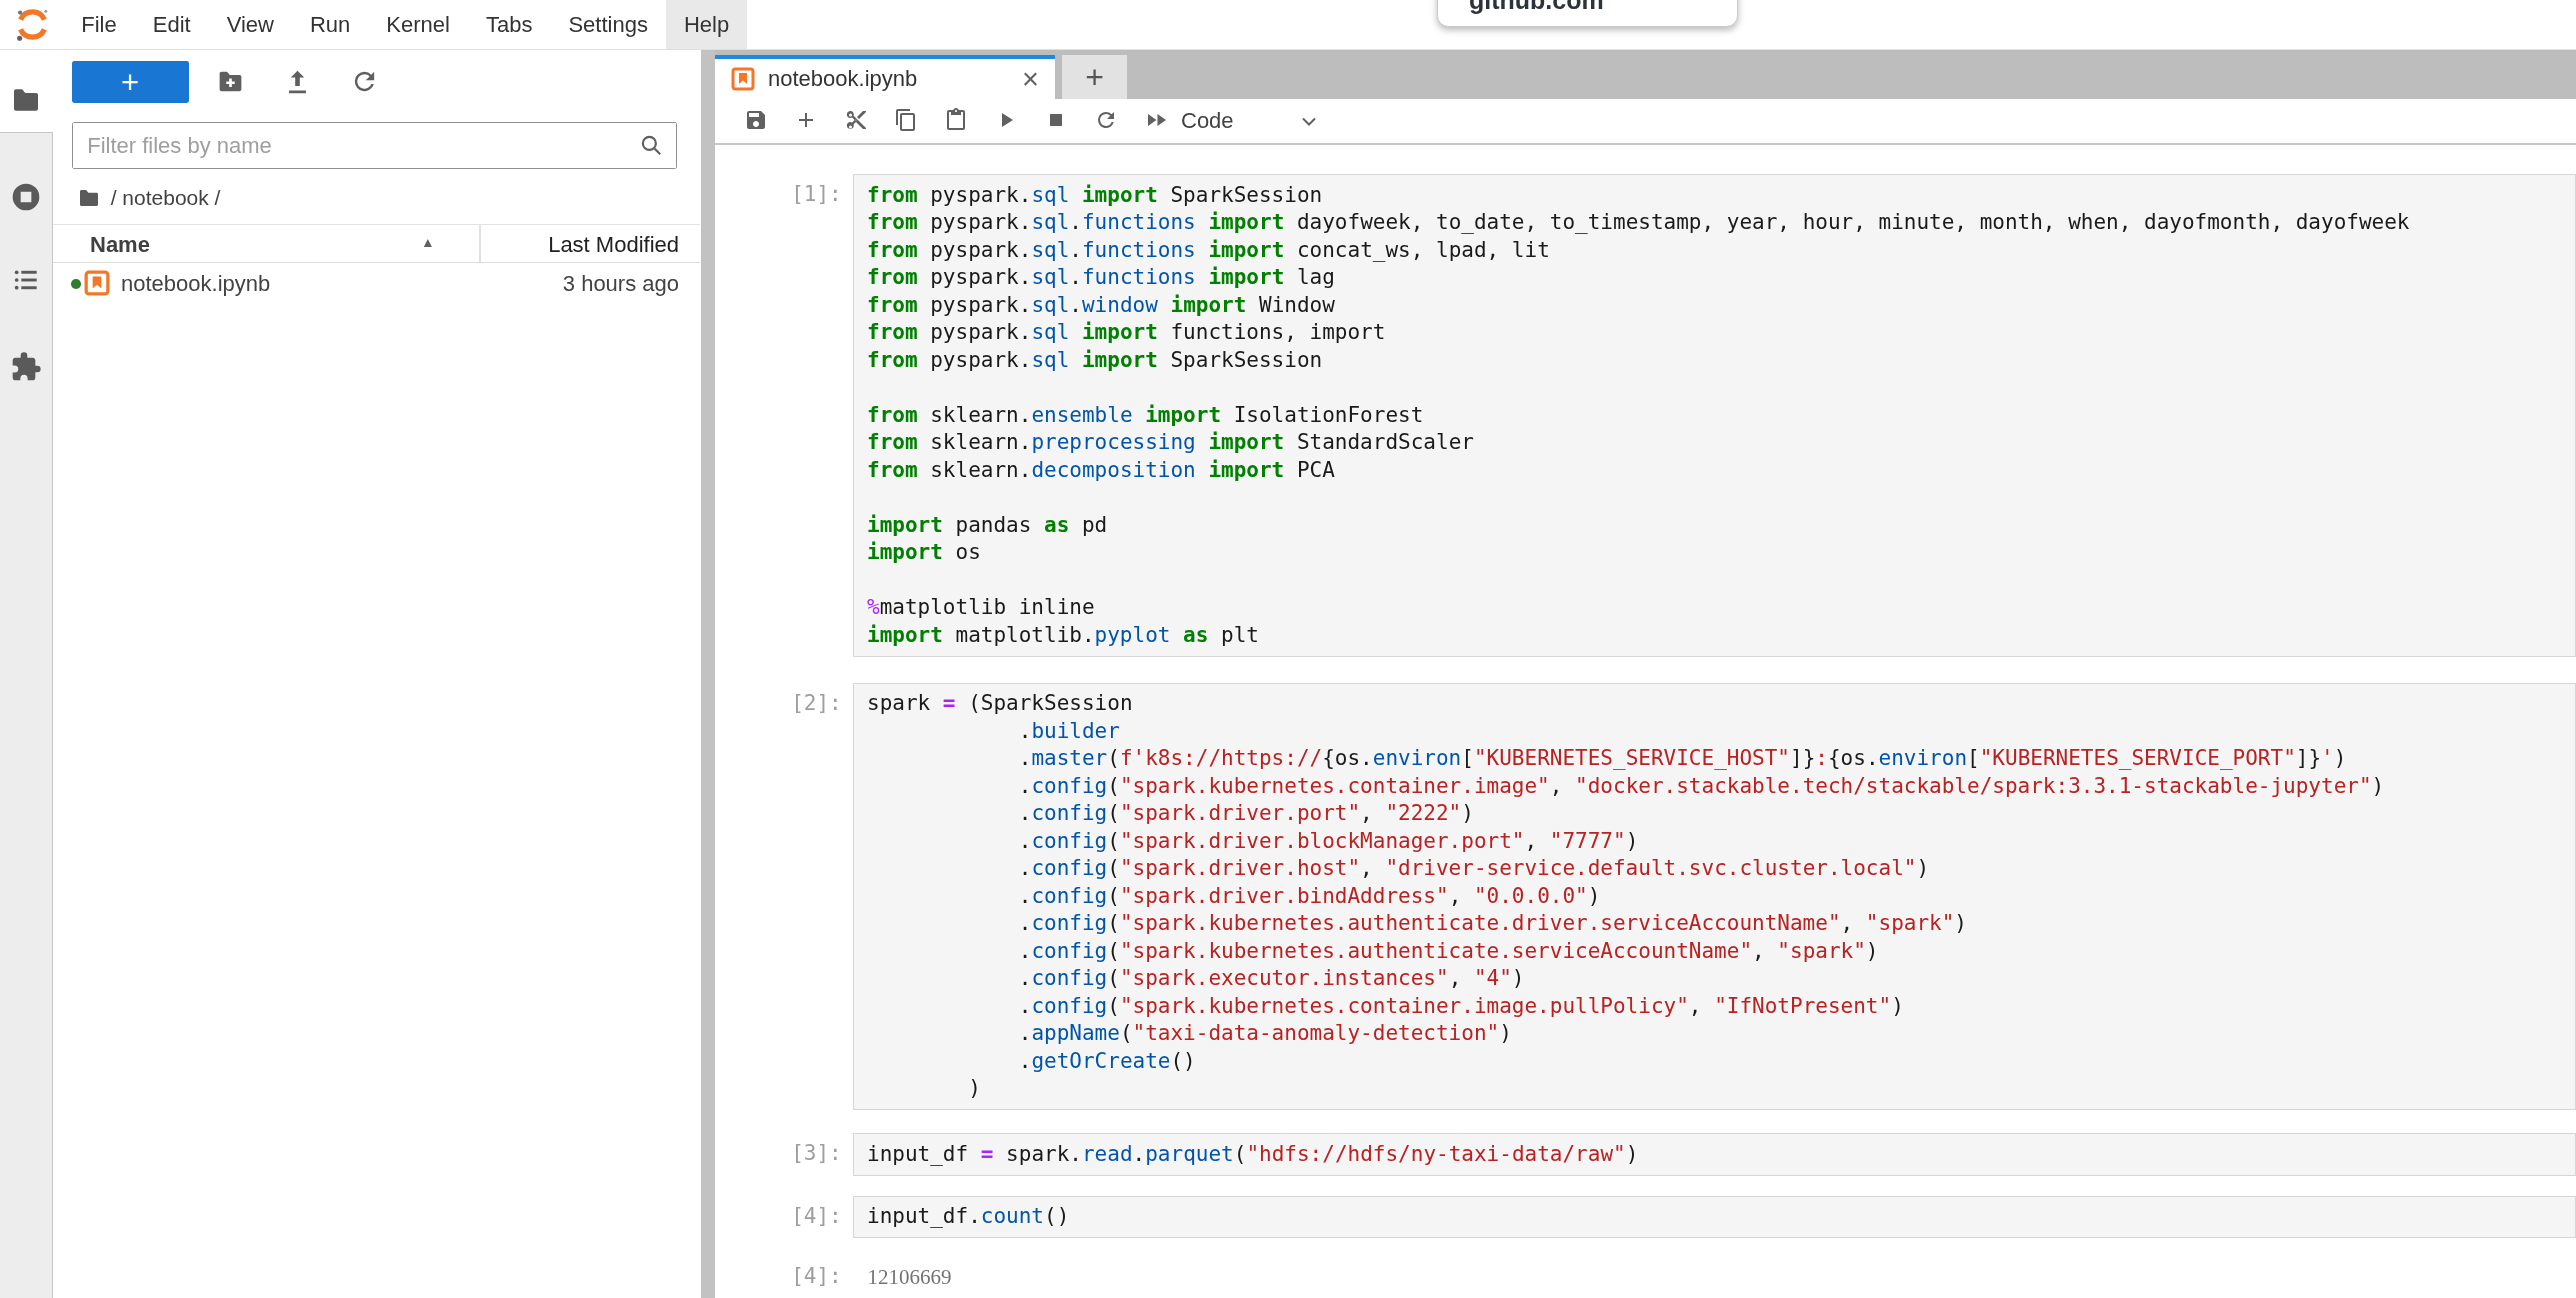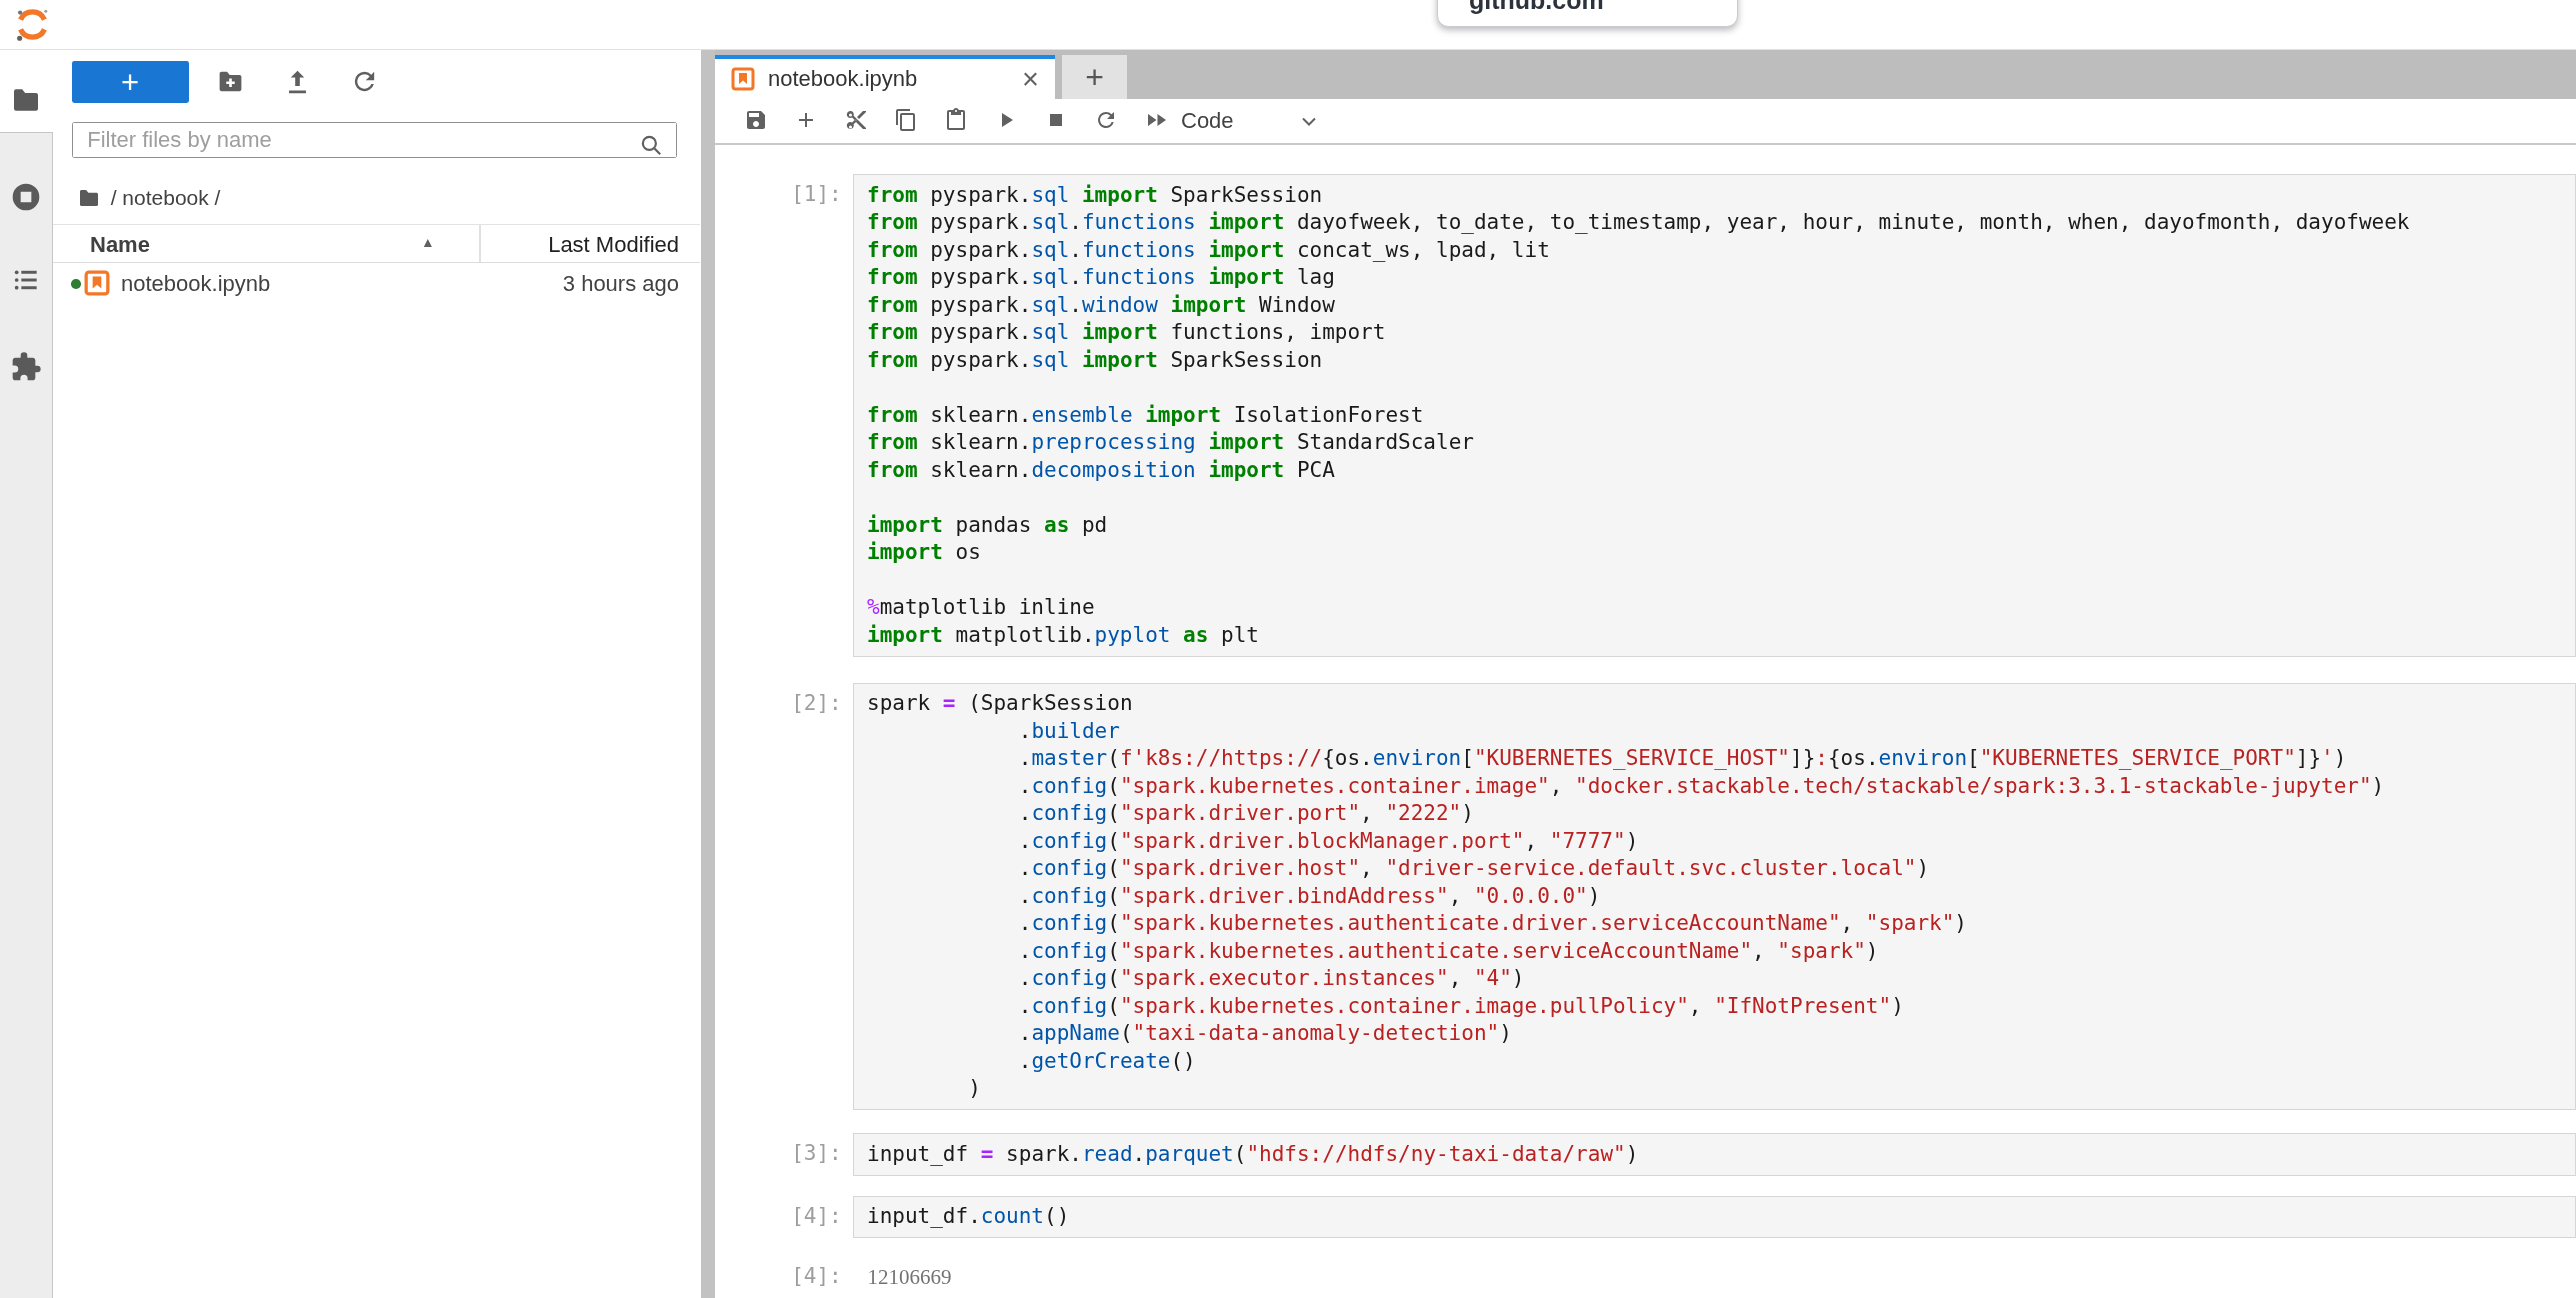--- a/index.html
+++ b/index.html
@@ -30,21 +30,21 @@
   .act-btn svg { width:32px; height:32px; fill:currentColor; }
 
   
   #file-browser { position:absolute; left:53px; top:50px; width:647px; height:1249px; background:#fff; }
   #new-launcher { position:absolute; left:18.6px; top:11.3px; width:117px; height:42px; background:#1976d2;
                   border:none; border-radius:2.4px; color:#fff; font-size:31px; font-weight:300;
                   display:flex; align-items:center; justify-content:center; line-height:1; }
   .fb-act { position:absolute; top:14.6px; width:36px; height:36px; display:flex; align-items:center;
             justify-content:center; color:#5f5f5f; background:none; border:none; }
   .fb-act svg { width:29px; height:29px; fill:currentColor; }
-  #filter-box { position:absolute; left:18.6px; top:72px; width:605px; height:36px; border:1.6px solid #8f8f8f;
+  #filter-box { position:absolute; left:18.6px; top:72px; width:605px; height:47px; border:1.6px solid #8f8f8f;
                 border-radius:2.4px; background:#a3a3a3; }
   #filter-box input { position:absolute; left:0; top:0; width:100%; height:100%; border:none; outline:none;
                       padding:0 49px 0 14.6px; font-size:22px; font-family:"Liberation Sans",sans-serif; color:#333; }
   #filter-box input::placeholder { color:#9e9e9e; }
   #filter-search-icon { position:absolute; right:11.3px; top:9px; width:26px; height:26px; color:#5f5f5f; }
   #filter-search-icon svg { width:26px; height:26px; }
   #breadcrumb { position:absolute; left:24px; top:132px; height:32px; display:flex; align-items:center; }
   #breadcrumb .bc-icon { width:24px; height:24px; color:#5a5a5a; margin-right:9.7px; }
   #breadcrumb .bc-icon svg { width:24px; height:24px; fill:currentColor; }
   #breadcrumb .bc-path { font-size:21px; color:#424242; }
@@ -110,20 +110,30 @@
   <header id="menubar">
     <span id="jupyter-logo">
       <svg viewBox="0 0 44 44">
         <path d="M8.5 27.5a14.8 14.8 0 0 0 27 0" fill="none" stroke="#F37726" stroke-width="6"></path>
         <path d="M35.5 16.5a14.8 14.8 0 0 0-27 0" fill="none" stroke="#F37726" stroke-width="6"></path>
         <circle cx="8" cy="8.5" r="2.4" fill="#757575"></circle>
         <circle cx="37" cy="7" r="1.7" fill="#9e9e9e"></circle>
         <circle cx="7.5" cy="37.5" r="2.9" fill="#616161"></circle>
       </svg>
     </span>
+    <nav id="menu-items" style="display: flex;">
+        <span class="menu-item">File</span>
+        <span class="menu-item">Edit</span>
+        <span class="menu-item">View</span>
+        <span class="menu-item">Run</span>
+        <span class="menu-item">Kernel</span>
+        <span class="menu-item">Tabs</span>
+        <span class="menu-item">Settings</span>
+        <span class="menu-item active">Help</span>
+      </nav>
   </header>
 
   <div id="popup">
     <span>github.com</span>
   </div>
 
   <aside id="activity-bar">
     <div id="activity-gray"></div>
   <div class="act-btn" style="top: 24px;">
         <span style="width: 32px; height: 32px; display: block;"><svg viewBox="0 0 24 24" style="width: 32px; height: 32px; fill: currentcolor;">

